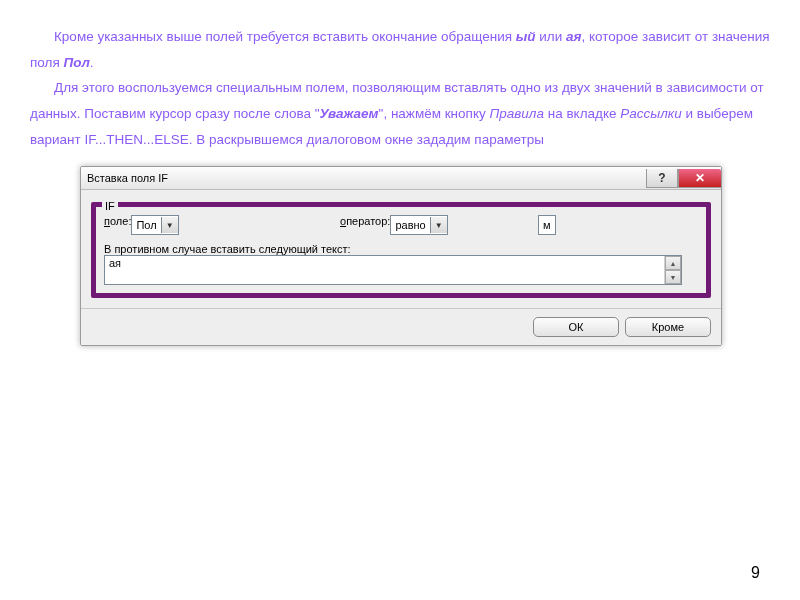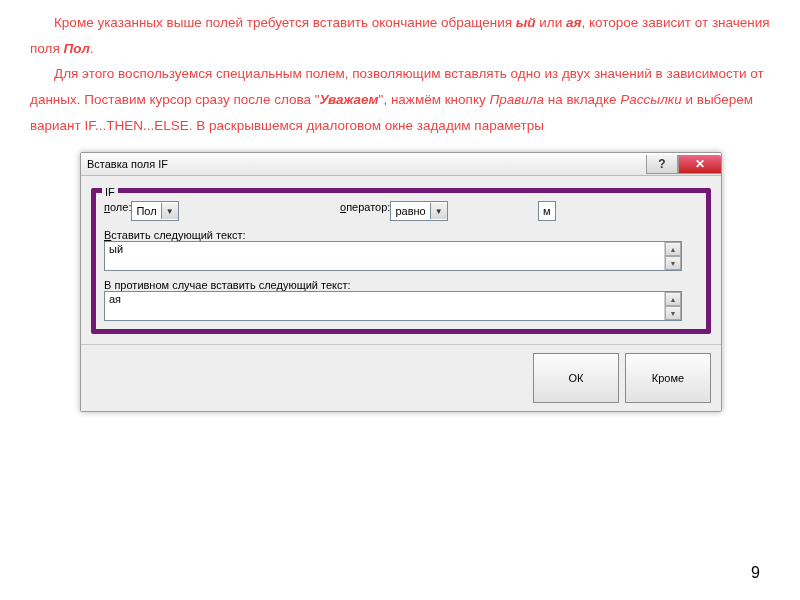--- a/index.html
+++ b/index.html
@@ -6,24 +6,24 @@
     margin: 0;
     padding: 0;
     font-family: Arial, sans-serif;
     background: #fff;
     width: 800px;
     height: 600px;
     position: relative;
     box-sizing: border-box;
   }
   .page {
-    padding: 10px 30px 0 30px;
+    padding: 24px 30px 0 30px;
     font-size: 13.5px;
     line-height: 1.9;
-    color: #ef4444;
+    color: #8b5cf6;
   }
   .page p { margin: 0; text-indent: 24px; }
   .i { font-style: italic; }
   .b { font-style: italic; font-weight: bold; }
   .dialog-wrap {
     margin: 14px 30px 0 80px;
   }
   .dialog {
     background: #eeeeee;
     border: 1px solid #9a9a9a;
@@ -125,23 +125,23 @@
     display:flex; justify-content:flex-end;
     gap:6px;
     border-top: 1px solid #c8c8c8;
     background: #eeeeee;
     padding: 8px 10px;
   }
   .btn {
     min-width: 64px;
     text-align:center;
     font-size:11px;
-    padding: 18px 10px;
+    padding: 3px 10px;
     border: 1px solid #8a8a8a;
-    border-radius: 0;
+    border-radius: 5px;
     background: linear-gradient(#fdfdfd,#e2e2e2);
   }
   .pagenum {
     position:absolute;
     right: 40px; bottom: 18px;
     font-size: 16px;
   }
 </style>
 </head>
 <body>
@@ -186,30 +186,20 @@
               <span class="arrow">▼</span>
             </div>
           </div>
           <div class="col" style="flex:1">
             <div class="textbox">
                 <span>м</span>
               </div>
           </div>
         </div>
 
-        <div class="section">
-          <div class="lbl"><span class="underline-char">В</span><span>ставить следующий текст:</span></div>
-          <div class="multiline">
-            <div class="content">ый</div>
-            <div class="scroll">
-              <div class="sbtn">▲</div>
-              <div class="sbtn">▼</div>
-            </div>
-          </div>
-        </div>
 
         <div class="section">
           <div class="lbl">В противном случае вставить следующий текст:</div>
           <div class="multiline">
             <div class="content">ая</div>
             <div class="scroll">
               <div class="sbtn">▲</div>
               <div class="sbtn">▼</div>
             </div>
           </div>

